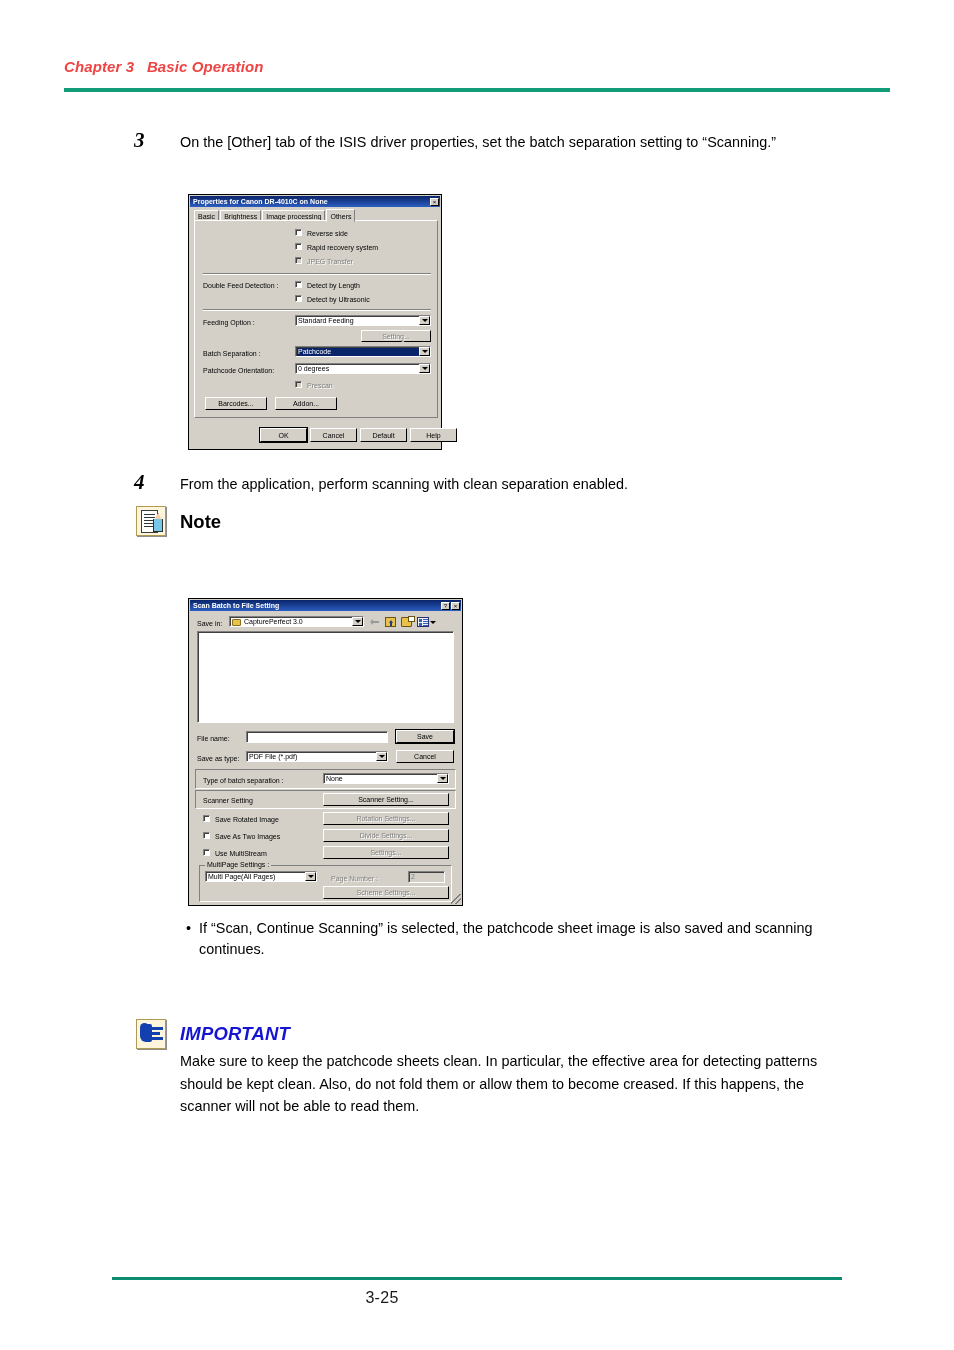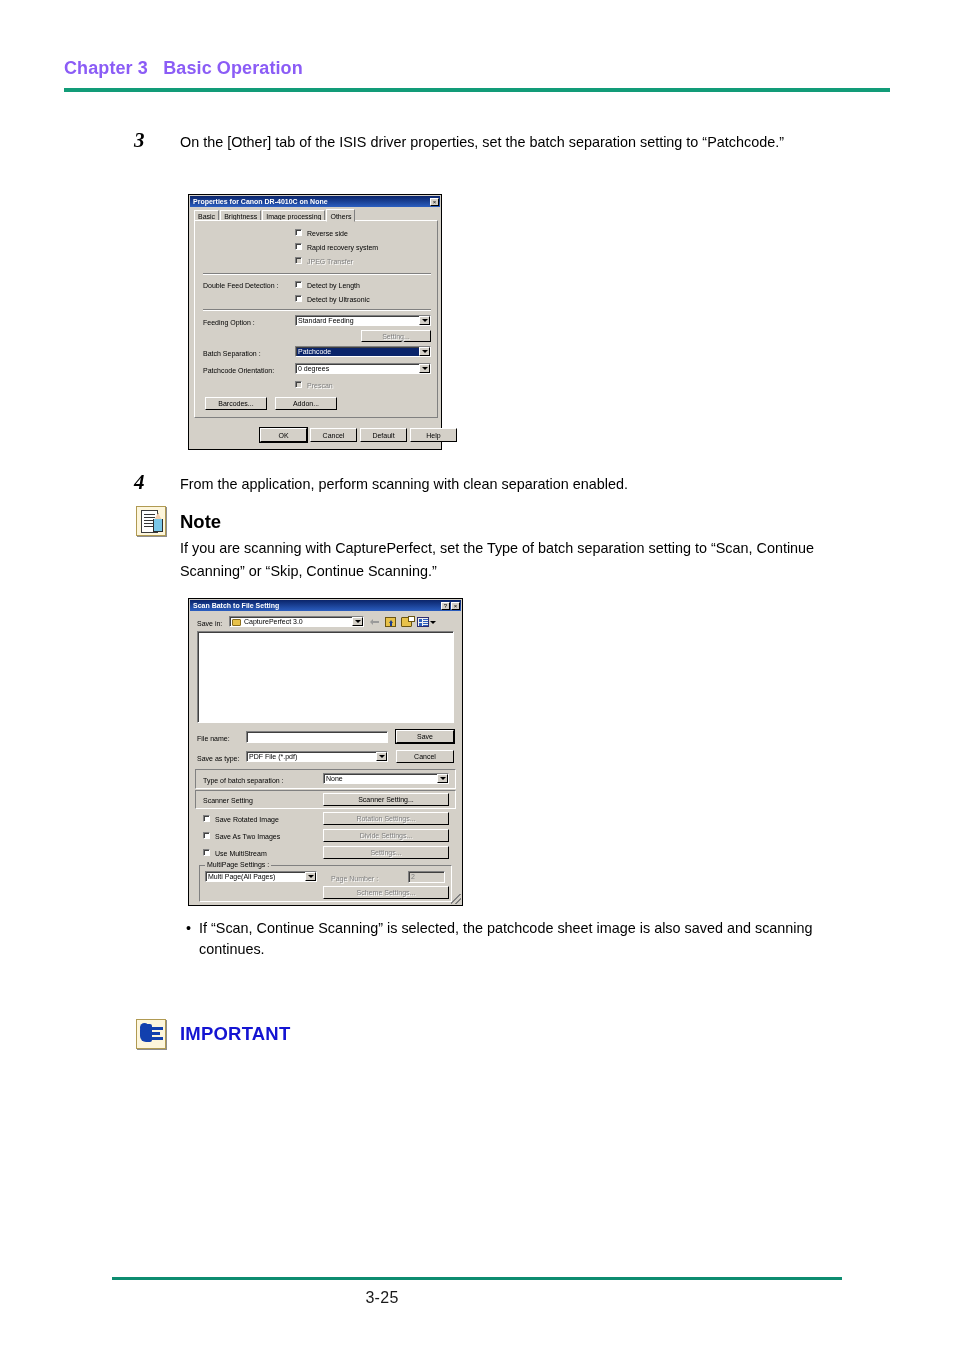--- a/index.html
+++ b/index.html
@@ -9,22 +9,22 @@
     font-family:"Liberation Sans", sans-serif;
     color:#000000;
     position:relative;
     overflow:hidden;
   }
   .page { position:relative; width:954px; height:1350px; }
 
   
   .chapter-header {
     position:absolute; left:64px; top:58px;
-    font-size:18px; font-weight:bold; color:#8b5cf6;
-    letter-spacing:.1px; white-space:pre;
+    font-size:15px; font-weight:bold; color:#ef4444;
+    letter-spacing:.1px; white-space:pre;font-style:italic;
   }
   .header-rule {
     position:absolute; left:64px; top:88px; width:826px; height:4px;
     background:#129c78;
   }
 
   
   .footer-rule {
     position:absolute; left:112px; top:1277px; width:730px; height:2.5px;
     background:#0d8c70;
@@ -62,21 +62,21 @@
   .callout-title.important { color:#1414d2; left:180px; letter-spacing:.2px; }
   .callout-text {
     position:absolute; left:180px; font-size:14.4px; line-height:22.5px;
     width:660px;
   }
   #note-icon { left:136px; top:506px; }
   #note-title { top:511px; }
   #note-text  { top:537px; }
 
   #important-icon { left:136px; top:1019px; }
-  #important-title { top:1023px; }
+  #important-title { top:1023px;font-style:italic; }
   #important-text  { top:1050px; width:670px; }
 
   
   .ni-doc {
     position:absolute; left:4px; top:3px; width:15px; height:21px;
     background:#fff; border:1px solid #3a3a3a;
   }
   .ni-line {
     position:absolute; left:2px; width:11px; height:1.3px; background:#333;
   }
@@ -237,21 +237,21 @@
 </head>
 <body>
 
 <div class="page">
 
   <div class="chapter-header"><span>Chapter 3</span>&nbsp;&nbsp;&nbsp;<span>Basic Operation</span></div>
   <div class="header-rule"></div>
 
   <div class="step" id="step3">
     <div class="num">3</div>
-    <div class="body">On the [Other] tab of the ISIS driver properties, set the batch separation setting to “Patchcode.”</div>
+    <div class="body">On the [Other] tab of the ISIS driver properties, set the batch separation setting to “Scanning.”</div>
   </div>
 
   <div class="win" id="dlg-props" style="left:188px; top:194px; width:254px; height:256px;">
 
     <div class="win-title">
       <div class="wt-text">Properties for Canon DR-4010C on None</div>
       <div class="wt-buttons">
         <div class="wt-btn">×</div>
       </div>
     </div>
@@ -328,21 +328,20 @@
       <div class="ni-line" style="top:3px;"></div>
       <div class="ni-line" style="top:6px;"></div>
       <div class="ni-line" style="top:9px;"></div>
       <div class="ni-line" style="top:12px;"></div>
       <div class="ni-line" style="top:15px;"></div>
     </div>
     <div class="ni-pencil-tip"></div>
     <div class="ni-pencil-body"></div>
   </div>
   <div class="callout-title note" id="note-title">Note</div>
-  <div class="callout-text" id="note-text">If you are scanning with CapturePerfect, set the Type of batch separation setting to “Scan, Continue Scanning” or “Skip, Continue Scanning.”</div>
 
   <div class="win" id="dlg-scan" style="left:188px; top:598px; width:275px; height:308px;">
 
     <div class="win-title">
       <div class="wt-text">Scan Batch to File Setting</div>
       <div class="wt-buttons">
         <div class="wt-btn">?</div>
         <div class="wt-btn">×</div>
       </div>
     </div>
@@ -434,17 +433,18 @@
   </div>
 
   <div class="callout-icon" id="important-icon">
     <div class="ii-hand"></div>
     <div class="ii-thumb"></div>
     <div class="ii-bar" style="top:7px; width:11px;"></div>
     <div class="ii-bar" style="top:12px; width:8px;"></div>
     <div class="ii-bar" style="top:17px; width:11px;"></div>
   </div>
   <div class="callout-title important" id="important-title">IMPORTANT</div>
+  <div class="callout-text" id="important-text">Make sure to keep the patchcode sheets clean. In particular, the effective area for detecting patterns should be kept clean. Also, do not fold them or allow them to become creased. If this happens, the scanner will not be able to read them.</div>
 
   <div class="footer-rule"></div>
   <div class="page-number">3-25</div>
 
 </div>
 
 </body></html>

